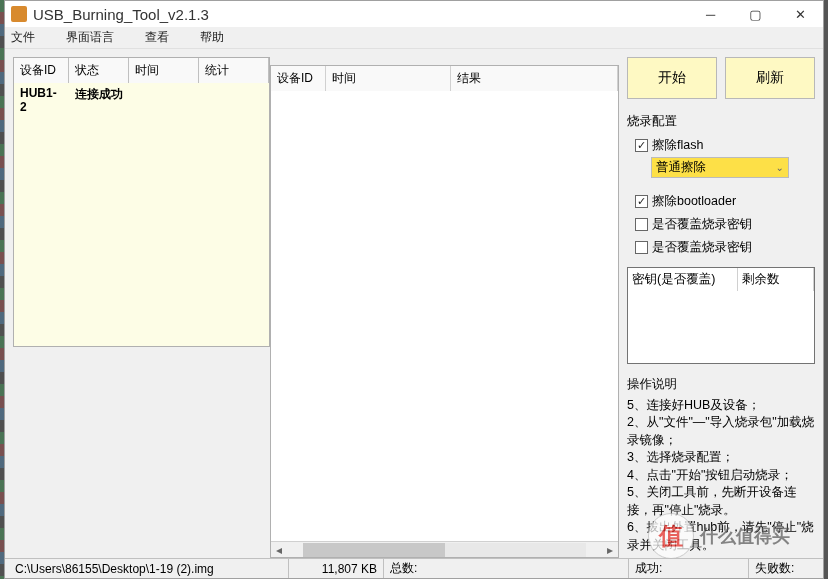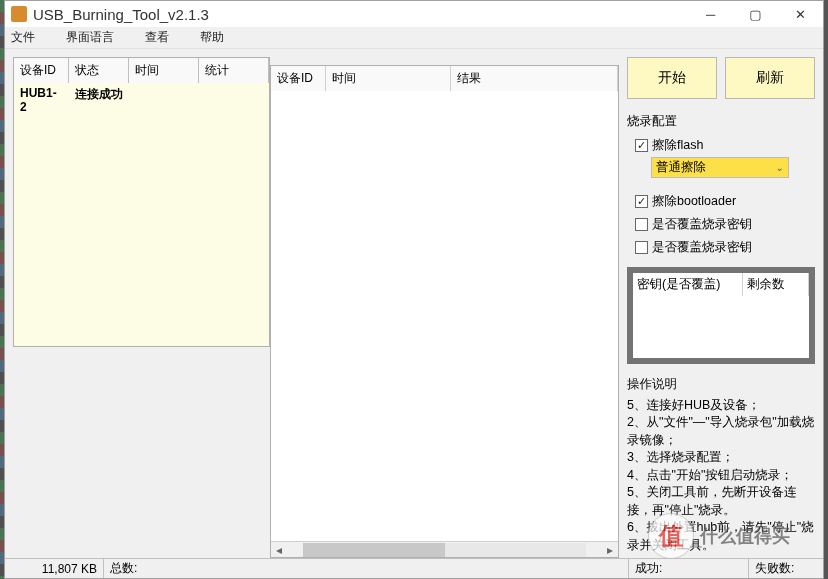--- a/index.html
+++ b/index.html
@@ -103,21 +103,21 @@
       background:#fef9c3;
       border:1px solid #b8b8b8;
       display:flex; align-items:center; justify-content:center;
       font-size:14px;
     }
     .section-head { margin:4px 0 4px 0; }
     .chk-row { display:flex; align-items:center; gap:4px; margin:3px 0 3px 8px;}
     .chk-box { width:13px; height:13px; border:1px solid #666; background:#fff; display:flex; align-items:center; justify-content:center; font-size:11px; color:#222;}
     .select-box { width: 138px; height:22px; border:1px solid #bbb; background:#fde047; margin-left:24px; display:flex; align-items:center; padding:0 4px; justify-content:space-between; margin-bottom:12px;}
     .sel-arrow { color:#666; font-size:10px;}
-    .key-table { border:6px solid #737373; height:100px; margin-top:8px; display:flex; flex-direction:column;}
+    .key-table { border:1px solid #737373; height:100px; margin-top:8px; display:flex; flex-direction:column;}
     .key-head { display:flex; }
     .key-head .kcell { padding:3px 4px; border-right:1px solid #d0d0d0; background:#fff;}
     .key-body { flex:1; background:#fff;}
     .kc1 { width: 110px;}
     .kc2 { flex:1;}
     .instr { margin-top:8px; }
     .instr-line { line-height:1.4; word-break: break-all;}
     .statusbar {
       height: 20px;
       background:#f0f0f0;
@@ -260,20 +260,21 @@
         <div class="instr-line">2、从"文件"—"导入烧录包"加载烧录镜像；</div>
         <div class="instr-line">3、选择烧录配置；</div>
         <div class="instr-line">4、点击"开始"按钮启动烧录；</div>
         <div class="instr-line">5、关闭工具前，先断开设备连接，再"停止"烧录。</div>
         <div class="instr-line">6、拔出外置hub前，请先"停止"烧录并关闭工具。</div>
       </div>
     </div>
   </div>
 
   <div class="statusbar">
+    <div class="sb-cell sb-path">C:\Users\86155\Desktop\1-19 (2).img</div>
     <div class="sb-cell sb-size">11,807 KB</div>
     <div class="sb-cell sb-total">总数:</div>
     <div class="sb-cell sb-succ">成功:</div>
     <div class="sb-cell sb-fail">失败数:</div>
   </div>
 </div>
 
 <div class="watermark">
   <div class="wm-circle">值</div>
   <div class="wm-text">什么值得买</div>

